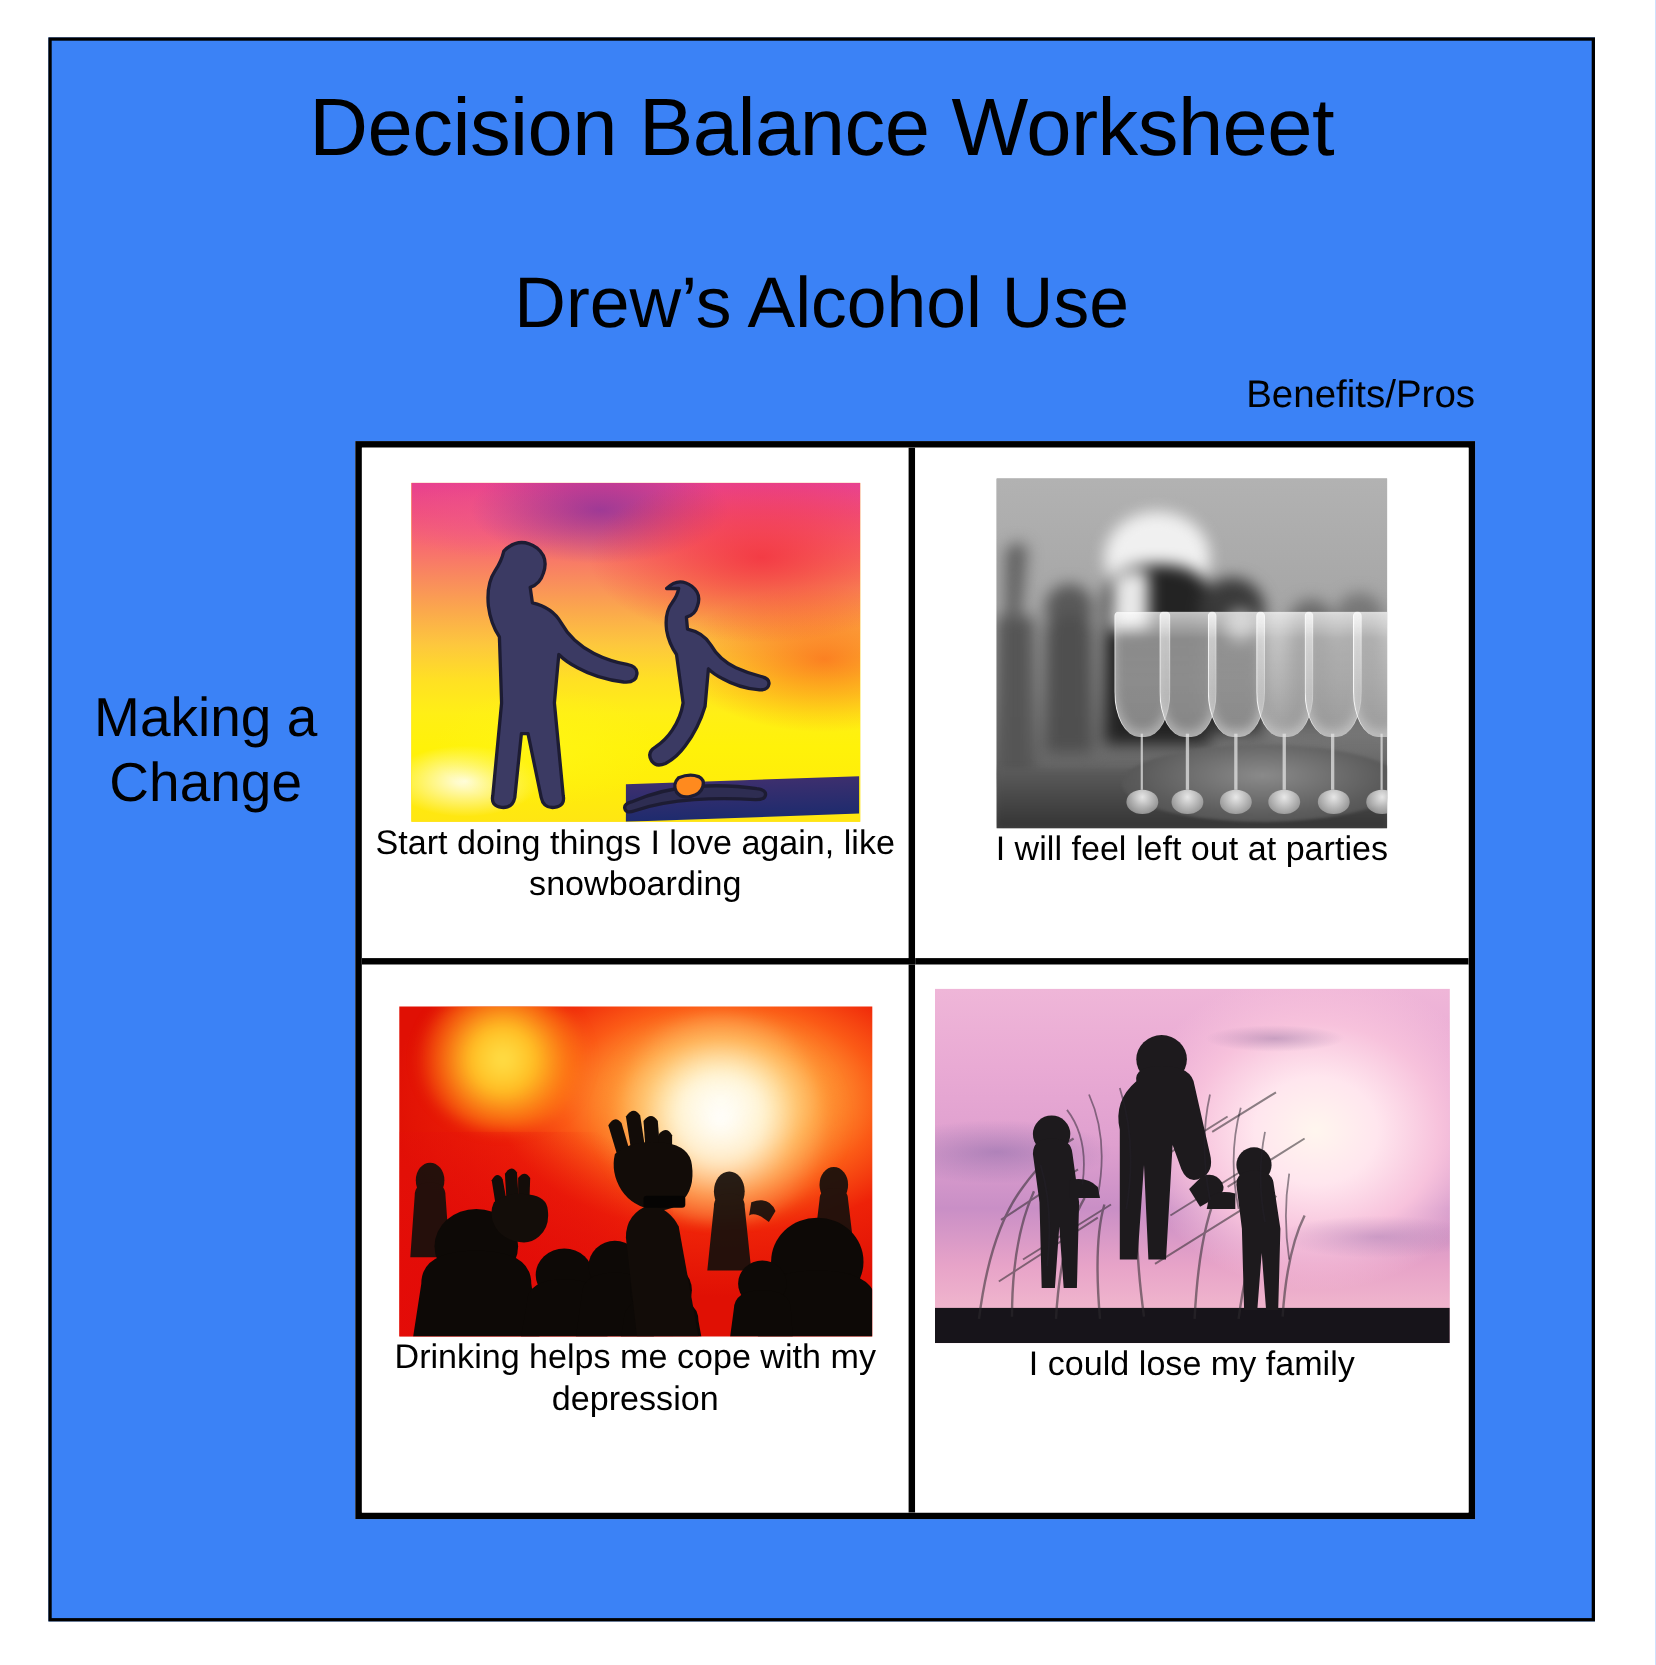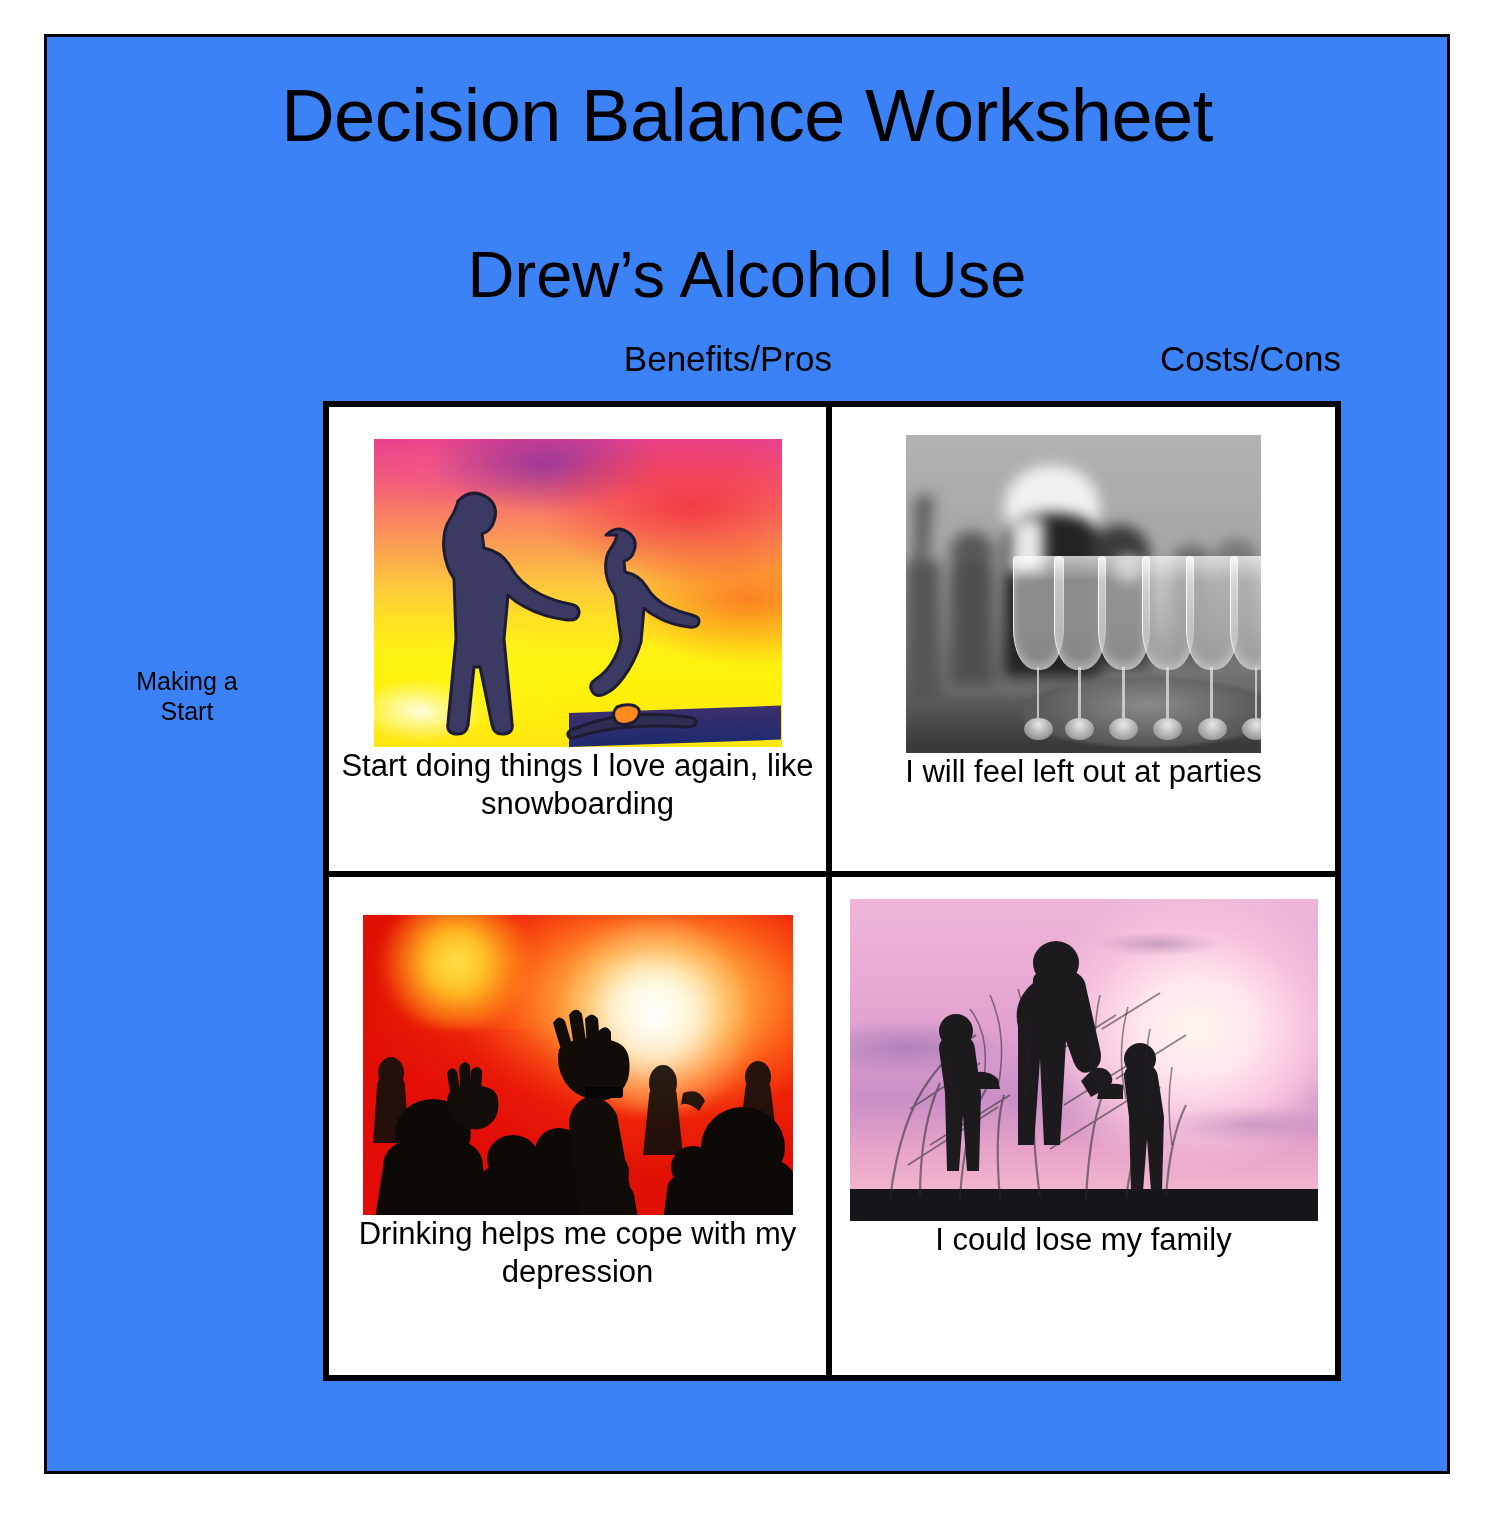--- a/index.html
+++ b/index.html
@@ -104,23 +104,22 @@
     overflow: hidden;
     background: #cccccc;
   }
 
   
   .row-label {
     position: absolute;
     width: 260px;
     left: 10px;
     text-align: center;
-    font-size: 25px;
+    font-size: 50px;
     line-height: 1.18;
-    margin-top: 44px;
   }
   #row-label-1 { top: 586px; }
   #row-label-2 { top: 1014px; }
 
   
   .img-sunset {
     width: 408px; height: 308px;
     margin-top: 32px;
     background:
       linear-gradient(180deg,
@@ -257,26 +256,25 @@
 </head>
 <body>
 
 <div class="page">
 
   <div class="title">Decision Balance Worksheet</div>
   <div class="subtitle">Drew’s Alcohol Use</div>
 
   <div class="col-headers">
     <div class="col-header">Benefits/Pros</div>
-    <div class="col-header">Costs/Cons</div>
   </div>
 
   <div class="row-label" id="row-label-1">
     <div>Making a</div>
-    <div>Start</div>
+    <div>Change</div>
   </div>
 
   <div class="grid">
 
     <div class="cell brd-r brd-b">
       <div class="thumb img-sunset">
         <div class="haze-a"></div>
         <div class="ground"></div>
         <svg viewBox="0 0 408 308" preserveAspectRatio="none" aria-hidden="true">
           <g fill="#3b3a63" stroke="#1d1c33" stroke-width="3" stroke-linejoin="round">

